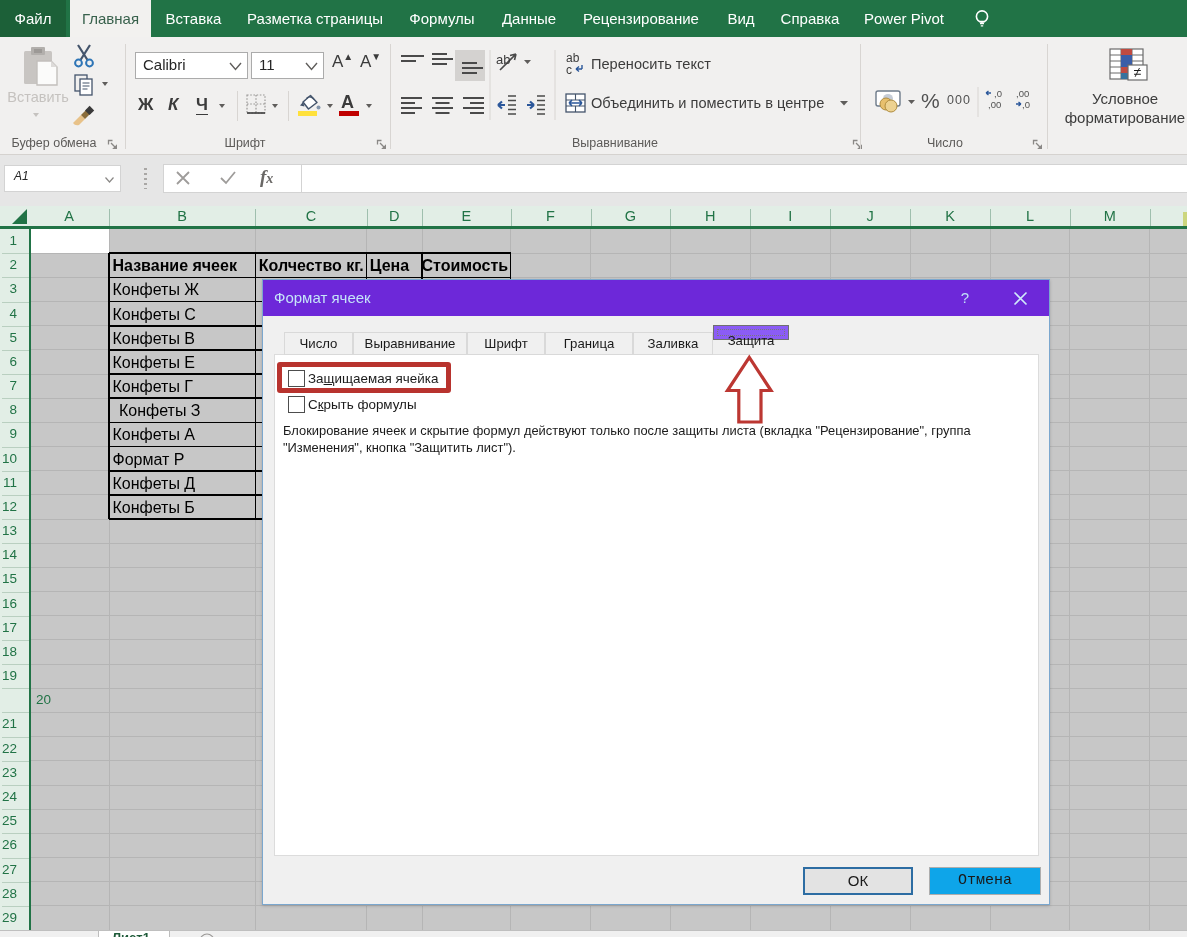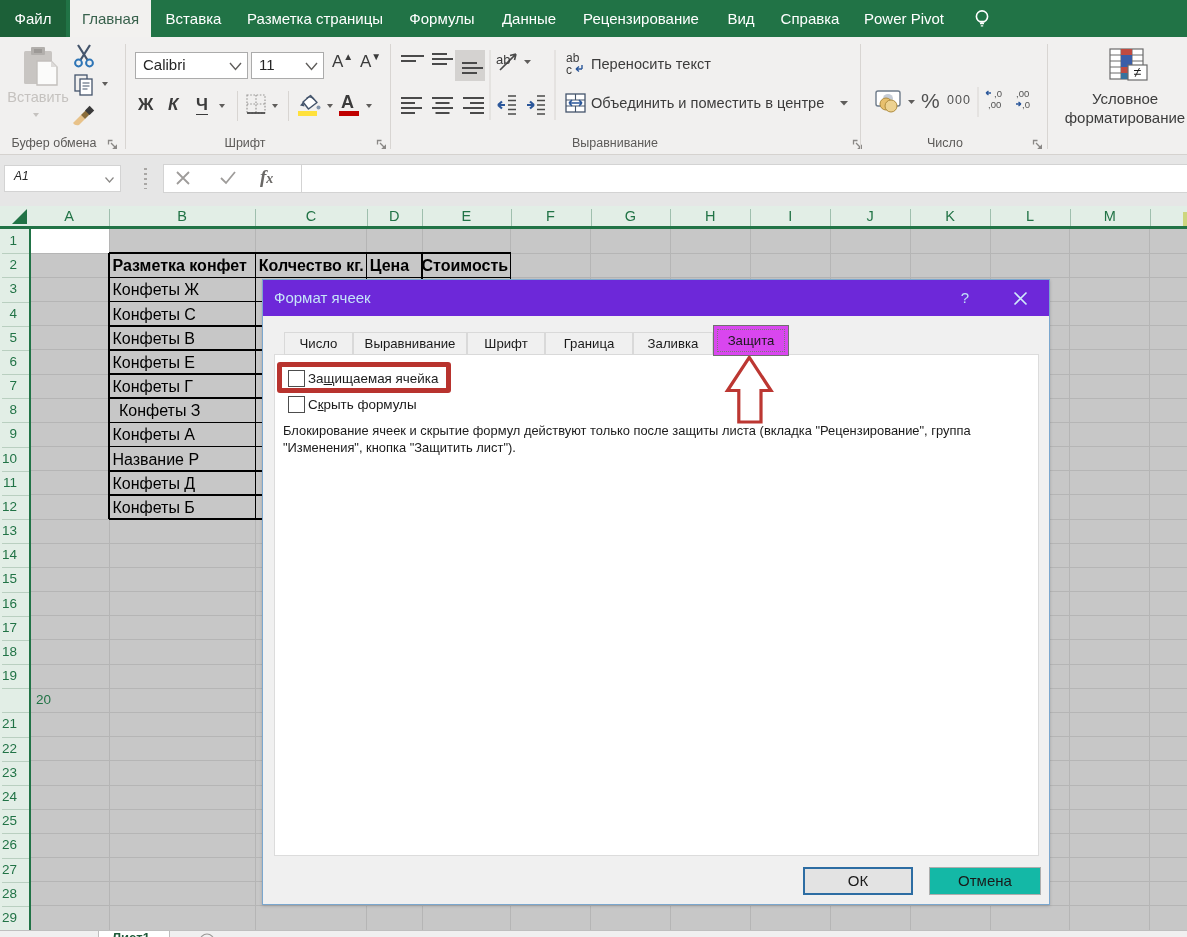--- a/index.html
+++ b/index.html
@@ -47,32 +47,32 @@
   #sheetbar { left:0; top:930px; width:1187px; height:7px; background:#f0f0f0; border-top:1px solid #bfbfbf; }
 
   
   #dlg { left:262px; top:279px; width:788px; height:626px; background:#f0f0f0;
          border:1px solid #7ba7ce; box-shadow:0 1px 3px rgba(0,0,0,.18); }
   #dlg-title { position:absolute; left:0; top:0; width:100%; height:36px; background:#6d28d9; }
   #dlg-title .txt { position:absolute; left:11px; top:0; height:36px; line-height:36px; color:#c5e4f9; font-size:15px; }
   #dlg-panel { position:absolute; left:11px; top:74px; width:765px; height:502px; background:#fff; border:1px solid #dcdcdc; }
   .dtab { position:absolute; top:52px; height:23px; background:#f0f0f0; border:1px solid #d9d9d9;
           text-align:center; font-size:13.2px; color:#1a1a1a; line-height:21px; }
-  #dtab-active { position:absolute; top:45px; height:31px; background:#d946ef; border:1px solid #707070;
+  #dtab-active { position:absolute; top:45px; height:15px; background:#8b5cf6; border:1px solid #707070;
           text-align:center; font-size:13.2px; color:#1a1a1a; line-height:29px; z-index:3; }
   #dtab-active:after { content:""; position:absolute; left:3px; top:3px; right:3px; bottom:3px;
           border:1px dotted #7a7a7a; }
   .cb { position:absolute; width:17px; height:17px; background:#fff; border:1.5px solid #4d4d4d; }
   .cblab { position:absolute; font-size:13.4px; color:#1a1a1a; white-space:nowrap; }
   #redrect { position:absolute; border:5px solid #b8332e; border-radius:3px; }
   .desc { position:absolute; font-size:12.9px; color:#1a1a1a; white-space:nowrap; }
   #btn-ok { position:absolute; left:540px; top:587px; width:110px; height:28px; background:#e3e3e3;
             border:2px solid #2d6da3; font-size:15px; color:#1a1a1a; text-align:center; line-height:24px; }
-  #btn-cancel { position:absolute; left:666px; top:587px; width:112px; height:28px; background:#14b8a6;
-            border:1px solid #adadad; font-size:15px; color:#1a1a1a; text-align:center; line-height:26px; }
+  #btn-cancel { position:absolute; left:666px; top:587px; width:112px; height:28px; background:#0ea5e9;
+            border:1px solid #adadad; font-size:15px; color:#1a1a1a; text-align:center; line-height:26px;font-family:Liberation Mono, monospace; }
 </style>
 </head>
 <body>
 
 <div class="abs" id="tabbar">
   <div id="filetab"></div>
   <div class="t" style="left:0;width:66px;">Файл</div>
   <div id="hometab">
       <span>Главная</span>
     </div>
@@ -420,32 +420,32 @@
       <line x1="109" y1="240.5" x2="510.6" y2="240.5" stroke="#000" stroke-width="1.6"></line>
       <line x1="109" y1="264.7" x2="510.6" y2="264.7" stroke="#000" stroke-width="1.6"></line>
       <line x1="109" y1="288.9" x2="510.6" y2="288.9" stroke="#000" stroke-width="1.6"></line>
       <line x1="109" y1="313.1" x2="510.6" y2="313.1" stroke="#000" stroke-width="1.6"></line>
     </svg>
   <div id="vgreen"></div>
   <div id="a1"></div>
   <svg style="position:absolute;left:11px;top:3px;" width="17" height="16" viewBox="0 0 17 16">
       <path d="M16 0 L16 15 L1 15 Z" fill="#217346"></path>
     </svg>
-  <div class="ct b" style="left:112.5px;top:47.2px;width:140px;">Разметка конфет</div>
+  <div class="ct b" style="left:112.5px;top:47.2px;width:140px;">Название ячеек</div>
   <div class="ct b" style="left:258.8px;top:47.2px;width:110px;">Колчество кг.</div>
   <div class="ct b" style="left:369.8px;top:47.2px;width:50px;">Цена</div>
   <div class="ct b" style="left:421.5px;top:47.2px;width:88px;">Стоимость</div>
   <div class="ct" style="left:112.5px;top:71.3px;width:140px;">Конфеты Ж</div>
   <div class="ct" style="left:112.5px;top:95.5px;width:140px;">Конфеты С</div>
   <div class="ct" style="left:112.5px;top:119.7px;width:140px;">Конфеты В</div>
   <div class="ct" style="left:112.5px;top:143.9px;width:140px;">Конфеты Е</div>
   <div class="ct" style="left:112.5px;top:168.0px;width:140px;">Конфеты Г</div>
   <div class="ct" style="left:119px;top:192.2px;width:140px;">Конфеты З</div>
   <div class="ct" style="left:112.5px;top:216.4px;width:140px;">Конфеты А</div>
-  <div class="ct" style="left:112.5px;top:240.5px;width:140px;">Название Р</div>
+  <div class="ct" style="left:112.5px;top:240.5px;width:140px;">Формат Р</div>
   <div class="ct" style="left:112.5px;top:264.7px;width:140px;">Конфеты Д</div>
   <div class="ct" style="left:112.5px;top:288.9px;width:140px;">Конфеты Б</div>
 </div>
 <div class="abs" id="sheetbar">
   <div style="position:absolute;left:98px;top:0;width:72px;height:7px;background:#fff;border-left:1px solid #bdbdbd;border-right:1px solid #bdbdbd;"></div>
   <div style="position:absolute;left:112px;top:2px;width:46px;height:5px;overflow:hidden;">
     <span style="display:block;line-height:9px;font-size:13px;font-weight:bold;color:#1f5b3a;">Лист1</span>
   </div>
   <div style="position:absolute;left:199px;top:2px;width:16px;height:5px;overflow:hidden;">
     <svg width="16" height="16" viewBox="0 0 16 16">

